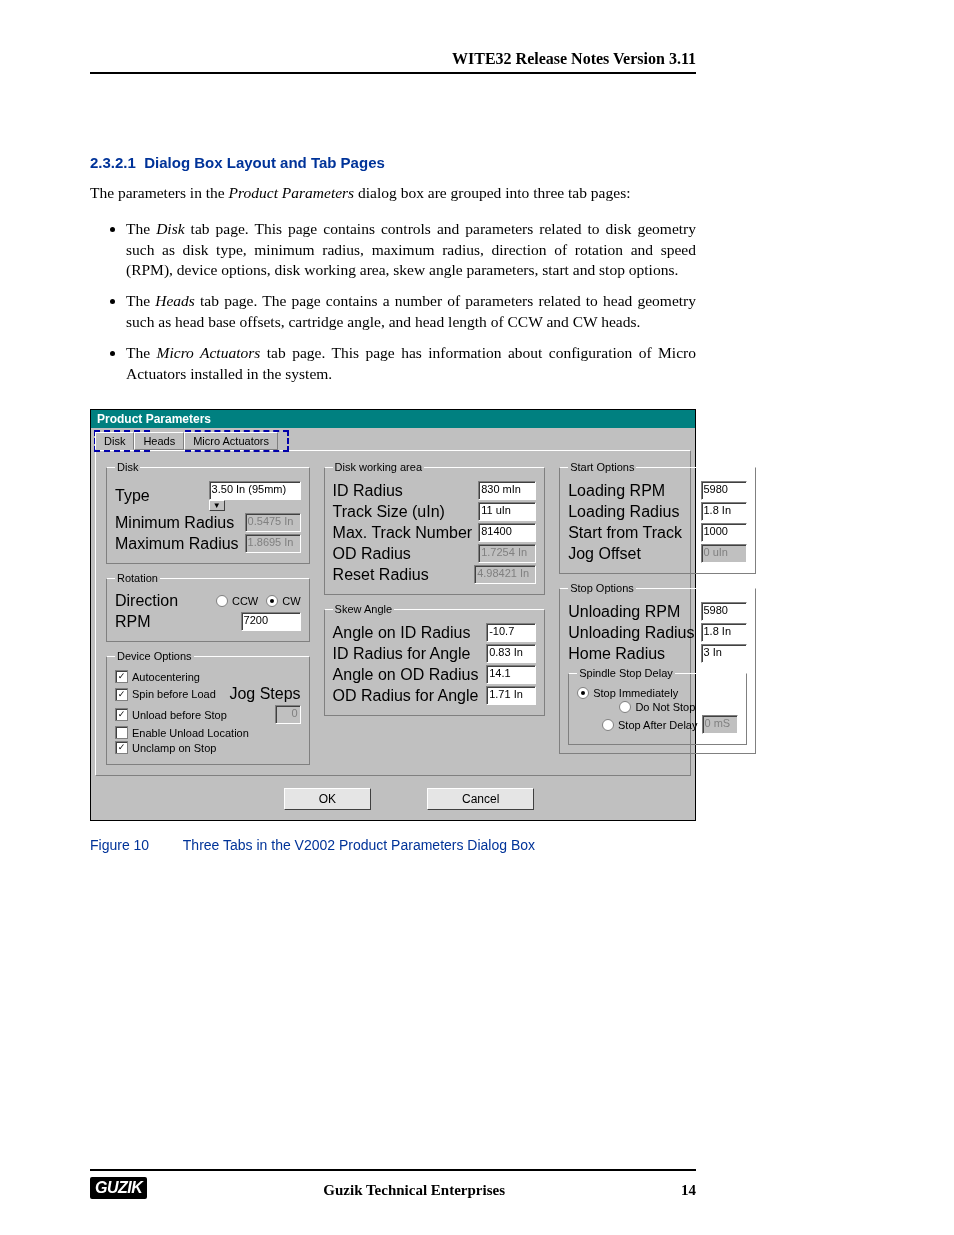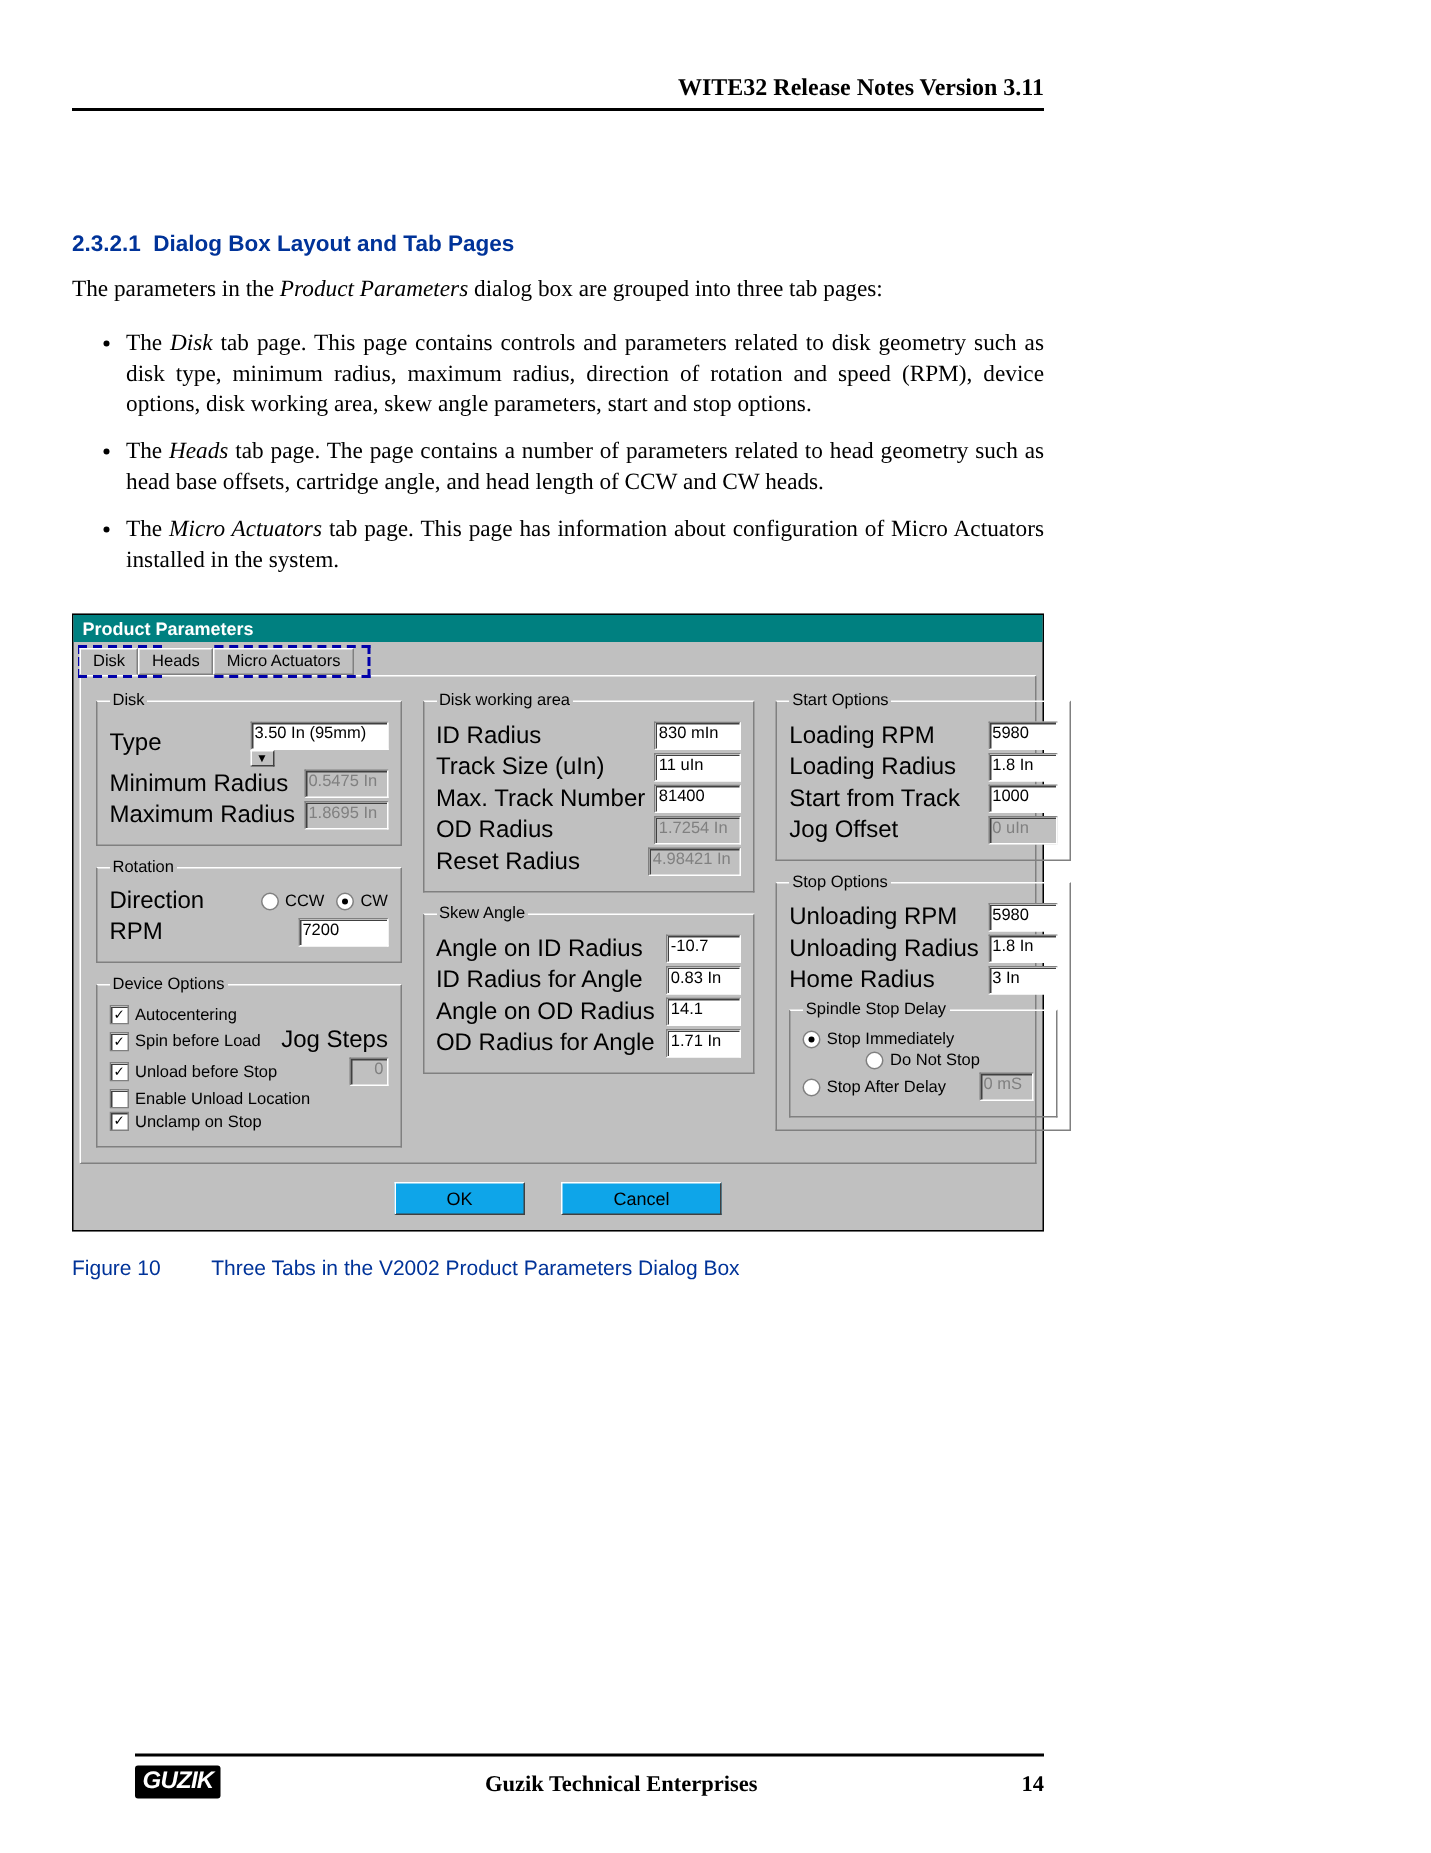--- a/index.html
+++ b/index.html
@@ -1,16 +1,16 @@
 <!DOCTYPE html>
 <html><head>
 <meta charset="utf-8">
 <style>
 body { margin:0; padding:0; font-family:"Times New Roman",serif; background:#fff; }
-.page { width:786px; height:1235px; position:relative; box-sizing:border-box; padding:50px 90px 0 48px; }
+.page { width:786px; height:1235px; position:relative; box-sizing:border-box; padding:50px 90px 0 90px; }
 .hr { border-top:2px solid #000; margin-top:4px; }
 .hdr { text-align:right; font-weight:bold; font-size:16px; }
 .sect { color:#003399; font-weight:bold; font-family:Arial,sans-serif; font-size:15px; margin-top:80px; }
 .bodytxt { font-size:15.5px; margin-top:12px; line-height:1.3; }
 ul.bl { margin:12px 0 0 36px; padding:0; list-style:disc; }
 ul.bl li { font-size:15.5px; line-height:1.35; margin-bottom:10px; text-align:justify; }
 .em { font-style:italic; }
 .dlg { margin-top:24px; background:#c0c0c0; border:1px solid #000; font-family:"MS Sans Serif",Arial,sans-serif; font-size:11px; color:#000; }
 .titlebar { background:#008080; color:#fff; font-weight:bold; padding:2px 6px; font-size:12px; }
 .tabs { display:flex; padding:4px 4px 0 4px; position:relative; }
@@ -25,21 +25,21 @@
 .lbl { font-size:16px; white-space:nowrap; }
 .inp { background:#fff; border:1px solid #808080; border-right-color:#fff; border-bottom-color:#fff; box-shadow:inset 1px 1px 0 #404040; font-size:11px; padding:1px 2px; height:15px; box-sizing:content-box; }
 .inp.dis { background:#c0c0c0; color:#808080; }
 .sel { display:flex; align-items:stretch;flex-direction:column; }
 .selbtn { width:14px; background:#c0c0c0; border:1px solid #fff; border-right-color:#404040; border-bottom-color:#404040; display:flex; align-items:center; justify-content:center; font-size:8px; }
 .radio, .check { display:inline-flex; align-items:center; gap:4px; font-size:11px; }
 .rbox { width:10px; height:10px; border-radius:50%; background:#fff; border:1px solid #808080; display:inline-flex; align-items:center; justify-content:center; }
 .rdot { width:4px; height:4px; border-radius:50%; background:#000; }
 .cbox { width:11px; height:11px; background:#fff; border:1px solid #808080; box-shadow:inset 1px 1px 0 #404040; display:inline-flex; align-items:center; justify-content:center; font-size:9px; line-height:1; }
 .btnrow { display:flex; justify-content:center; gap:24px; padding:8px 0 10px 0; }
-.wbtn { background:#0ea5e9; border:1px solid #fff; border-right-color:#404040; border-bottom-color:#404040; padding:3px 34px; font-size:12px; font-family:inherit; }
+.wbtn { background:#e5e5e5; border:1px solid #fff; border-right-color:#404040; border-bottom-color:#404040; padding:3px 34px; font-size:12px; font-family:inherit;margin-left:32px; }
 .cap { color:#003399; font-family:Arial,sans-serif; font-size:14px; margin-top:16px; }
 .cap .fn { margin-right:30px; }
 .ftr { position:absolute; bottom:36px; left:90px; right:90px; }
 .ftr .hr { margin-bottom:6px; }
 .frow { display:flex; align-items:flex-end; justify-content:space-between; font-weight:bold; font-size:15px; }
 .logo { font-family:Arial,sans-serif; font-weight:900; font-style:italic; font-size:16px; background:#000; color:#fff; padding:2px 5px; border-radius:2px; letter-spacing:-0.5px; }
 </style>
 </head>
 <body>
 <div class="page">
@@ -243,21 +243,21 @@
                   </span>
                   <span>Stop Immediately</span>
                 </span>
               </div>
           <div class="row" style="justify-content:center">
                 <span class="radio">
                   <span class="rbox"></span>
                   <span>Do Not Stop</span>
                 </span>
               </div>
-          <div class="row" style="justify-content:flex-start;gap:22px">
+          <div class="row" style="justify-content:flex-end;gap:4px">
                 <span class="radio">
                   <span class="rbox"></span>
                   <span>Stop After Delay</span>
                 </span>
                 <span class="inp dis" style="width:30px">0 mS</span>
               </div>
         </fieldset>
       </fieldset>
     </div>
 

